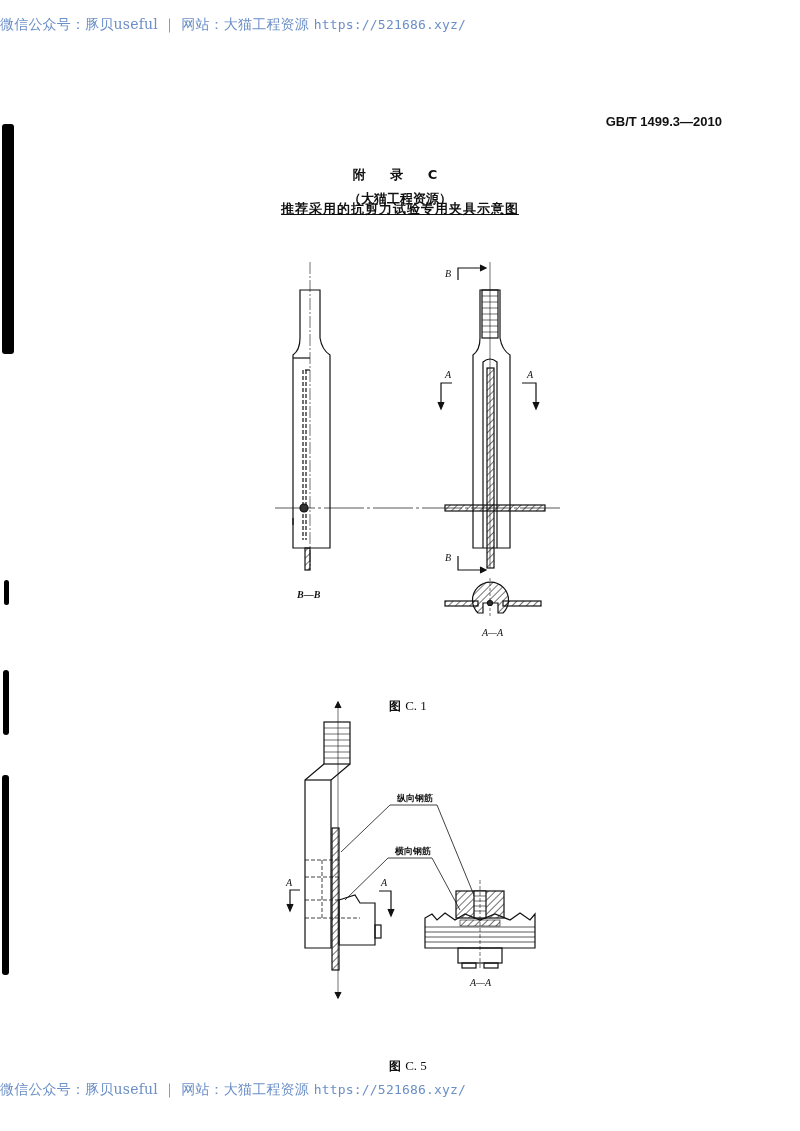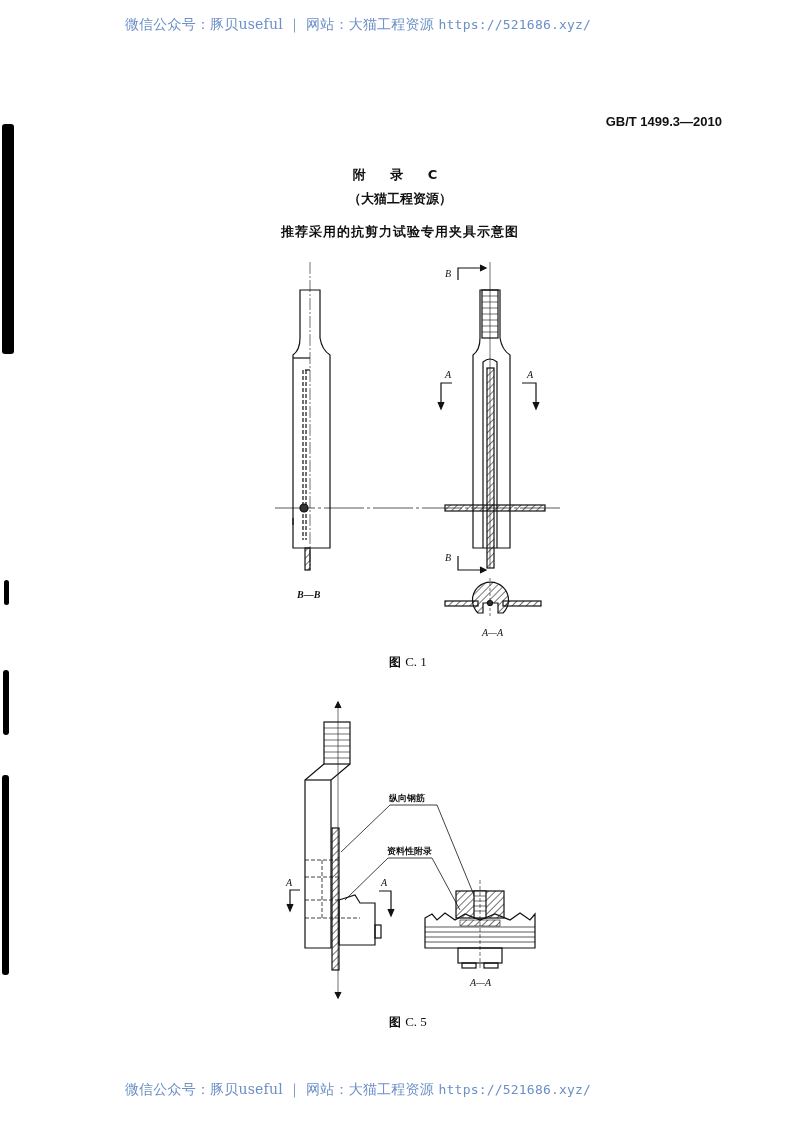--- a/index.html
+++ b/index.html
@@ -1,29 +1,29 @@
 <!DOCTYPE html>
 <html><head>
 <meta charset="utf-8">
 <style>
   html, body { margin:0; padding:0; background:#fff; }
   body { width:800px; height:1131px; position:relative; overflow:hidden; font-family:"DejaVu Serif", serif; color:#111; }
-  .watermark { position:absolute; left:16px; width:684px; text-align:center; font-family:"DejaVu Serif", serif; font-size:14px; color:#6b8fc7; letter-spacing:0.2px; }
+  .watermark { position:absolute; left:0; width:684px; font-family:"DejaVu Serif", serif; font-size:14px; color:#6b8fc7; letter-spacing:0.2px; }
   .watermark .mono { font-family:"DejaVu Sans Mono", monospace; font-size:13px; }
   .wm-top { top:16px; }
   .wm-bottom { top:1081px; }
   .std-code { position:absolute; top:114px; right:78px; font-family:"Liberation Sans", sans-serif; font-weight:bold; font-size:13px; }
   .appendix-title { position:absolute; left:0; width:800px; text-align:center; font-family:"DejaVu Sans", sans-serif; font-weight:bold; font-size:13px; }
   .t1 { top:166px; letter-spacing:10px; }
   .t2 { top:190px; }
-  .t3 { top:223px; letter-spacing:1px; }
-  .caption { position:absolute; font-family:"DejaVu Sans", sans-serif; font-size:12px; font-weight:bold; }
+  .t3 { top:200px; letter-spacing:1px;text-decoration:underline; }
+  .caption { position:absolute; font-family:"DejaVu Sans", sans-serif; font-size:12px; font-weight:bold;margin-top:44px; }
   .caption .num { font-family:"Liberation Serif", serif; font-weight:normal; font-size:13px; }
   .fig-label { position:absolute; font-family:"Liberation Serif", serif; font-style:italic; font-size:10px; }
-  .callout { position:absolute; font-family:"DejaVu Sans", sans-serif; font-size:9px; font-weight:bold; }
+  .callout { position:absolute; font-family:"DejaVu Sans", sans-serif; font-size:9px; font-weight:bold;margin-left:8px; }
   svg.drawing { position:absolute; left:0; top:0; }
   .scan-edge { position:absolute; background:#000; border-radius:3px; }
 </style>
 </head>
 <body>
 
 <div class="watermark wm-top">
   <span>微信公众号：豚贝useful ｜ 网站：大猫工程资源 </span><span class="mono">https://521686.xyz/</span>
 </div>
 <div class="watermark wm-bottom">
@@ -155,20 +155,20 @@
 <div class="fig-label" style="left:445px;top:552px;">B</div>
 <div class="fig-label" style="left:445px;top:369px;">A</div>
 <div class="fig-label" style="left:527px;top:369px;">A</div>
 <div class="fig-label" style="left:482px;top:627px;">A—A</div>
 <div class="caption" style="left:389px;top:654px;">
   <span>图</span>
   <span class="num">C. 1</span>
 </div>
 
 <div class="callout" style="left:389px;top:792px;">纵向钢筋</div>
-<div class="callout" style="left:387px;top:845px;">资料性附录</div>
+<div class="callout" style="left:387px;top:845px;">横向钢筋</div>
 <div class="fig-label" style="left:286px;top:877px;">A</div>
 <div class="fig-label" style="left:381px;top:877px;">A</div>
 <div class="fig-label" style="left:470px;top:977px;">A—A</div>
 <div class="caption" style="left:389px;top:1014px;">
   <span>图</span>
   <span class="num">C. 5</span>
 </div>
 
 </body></html>

